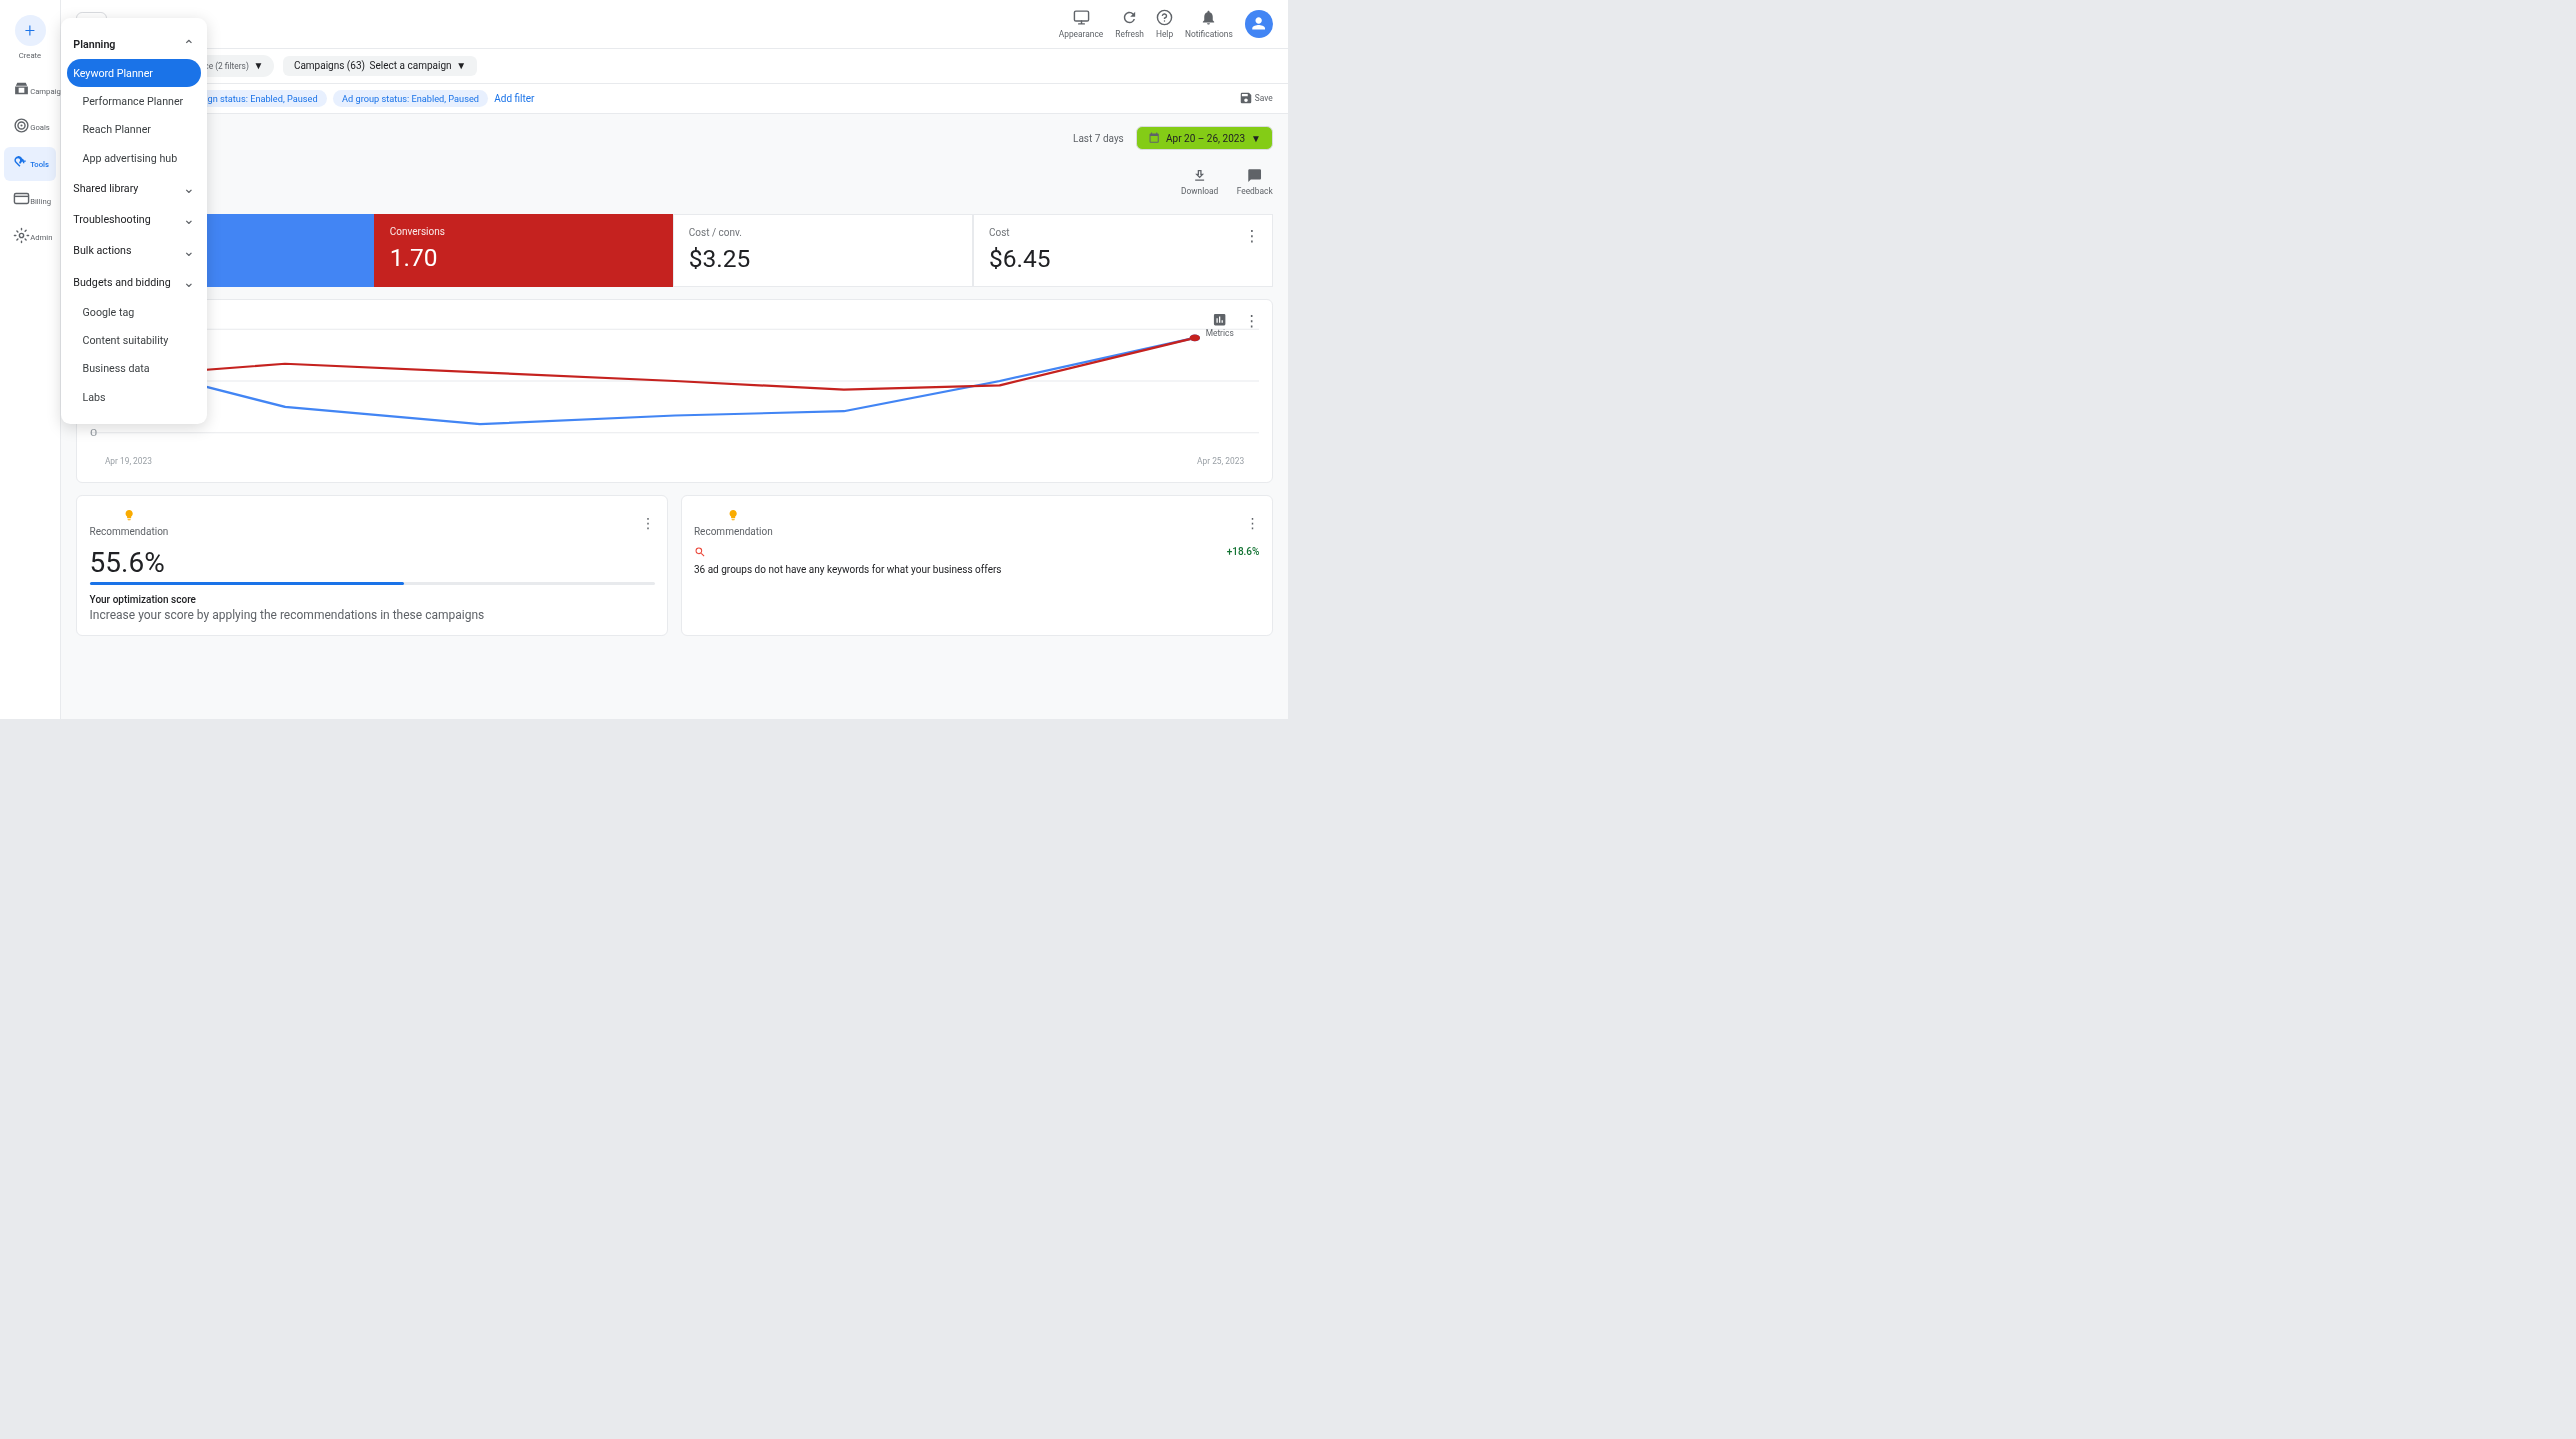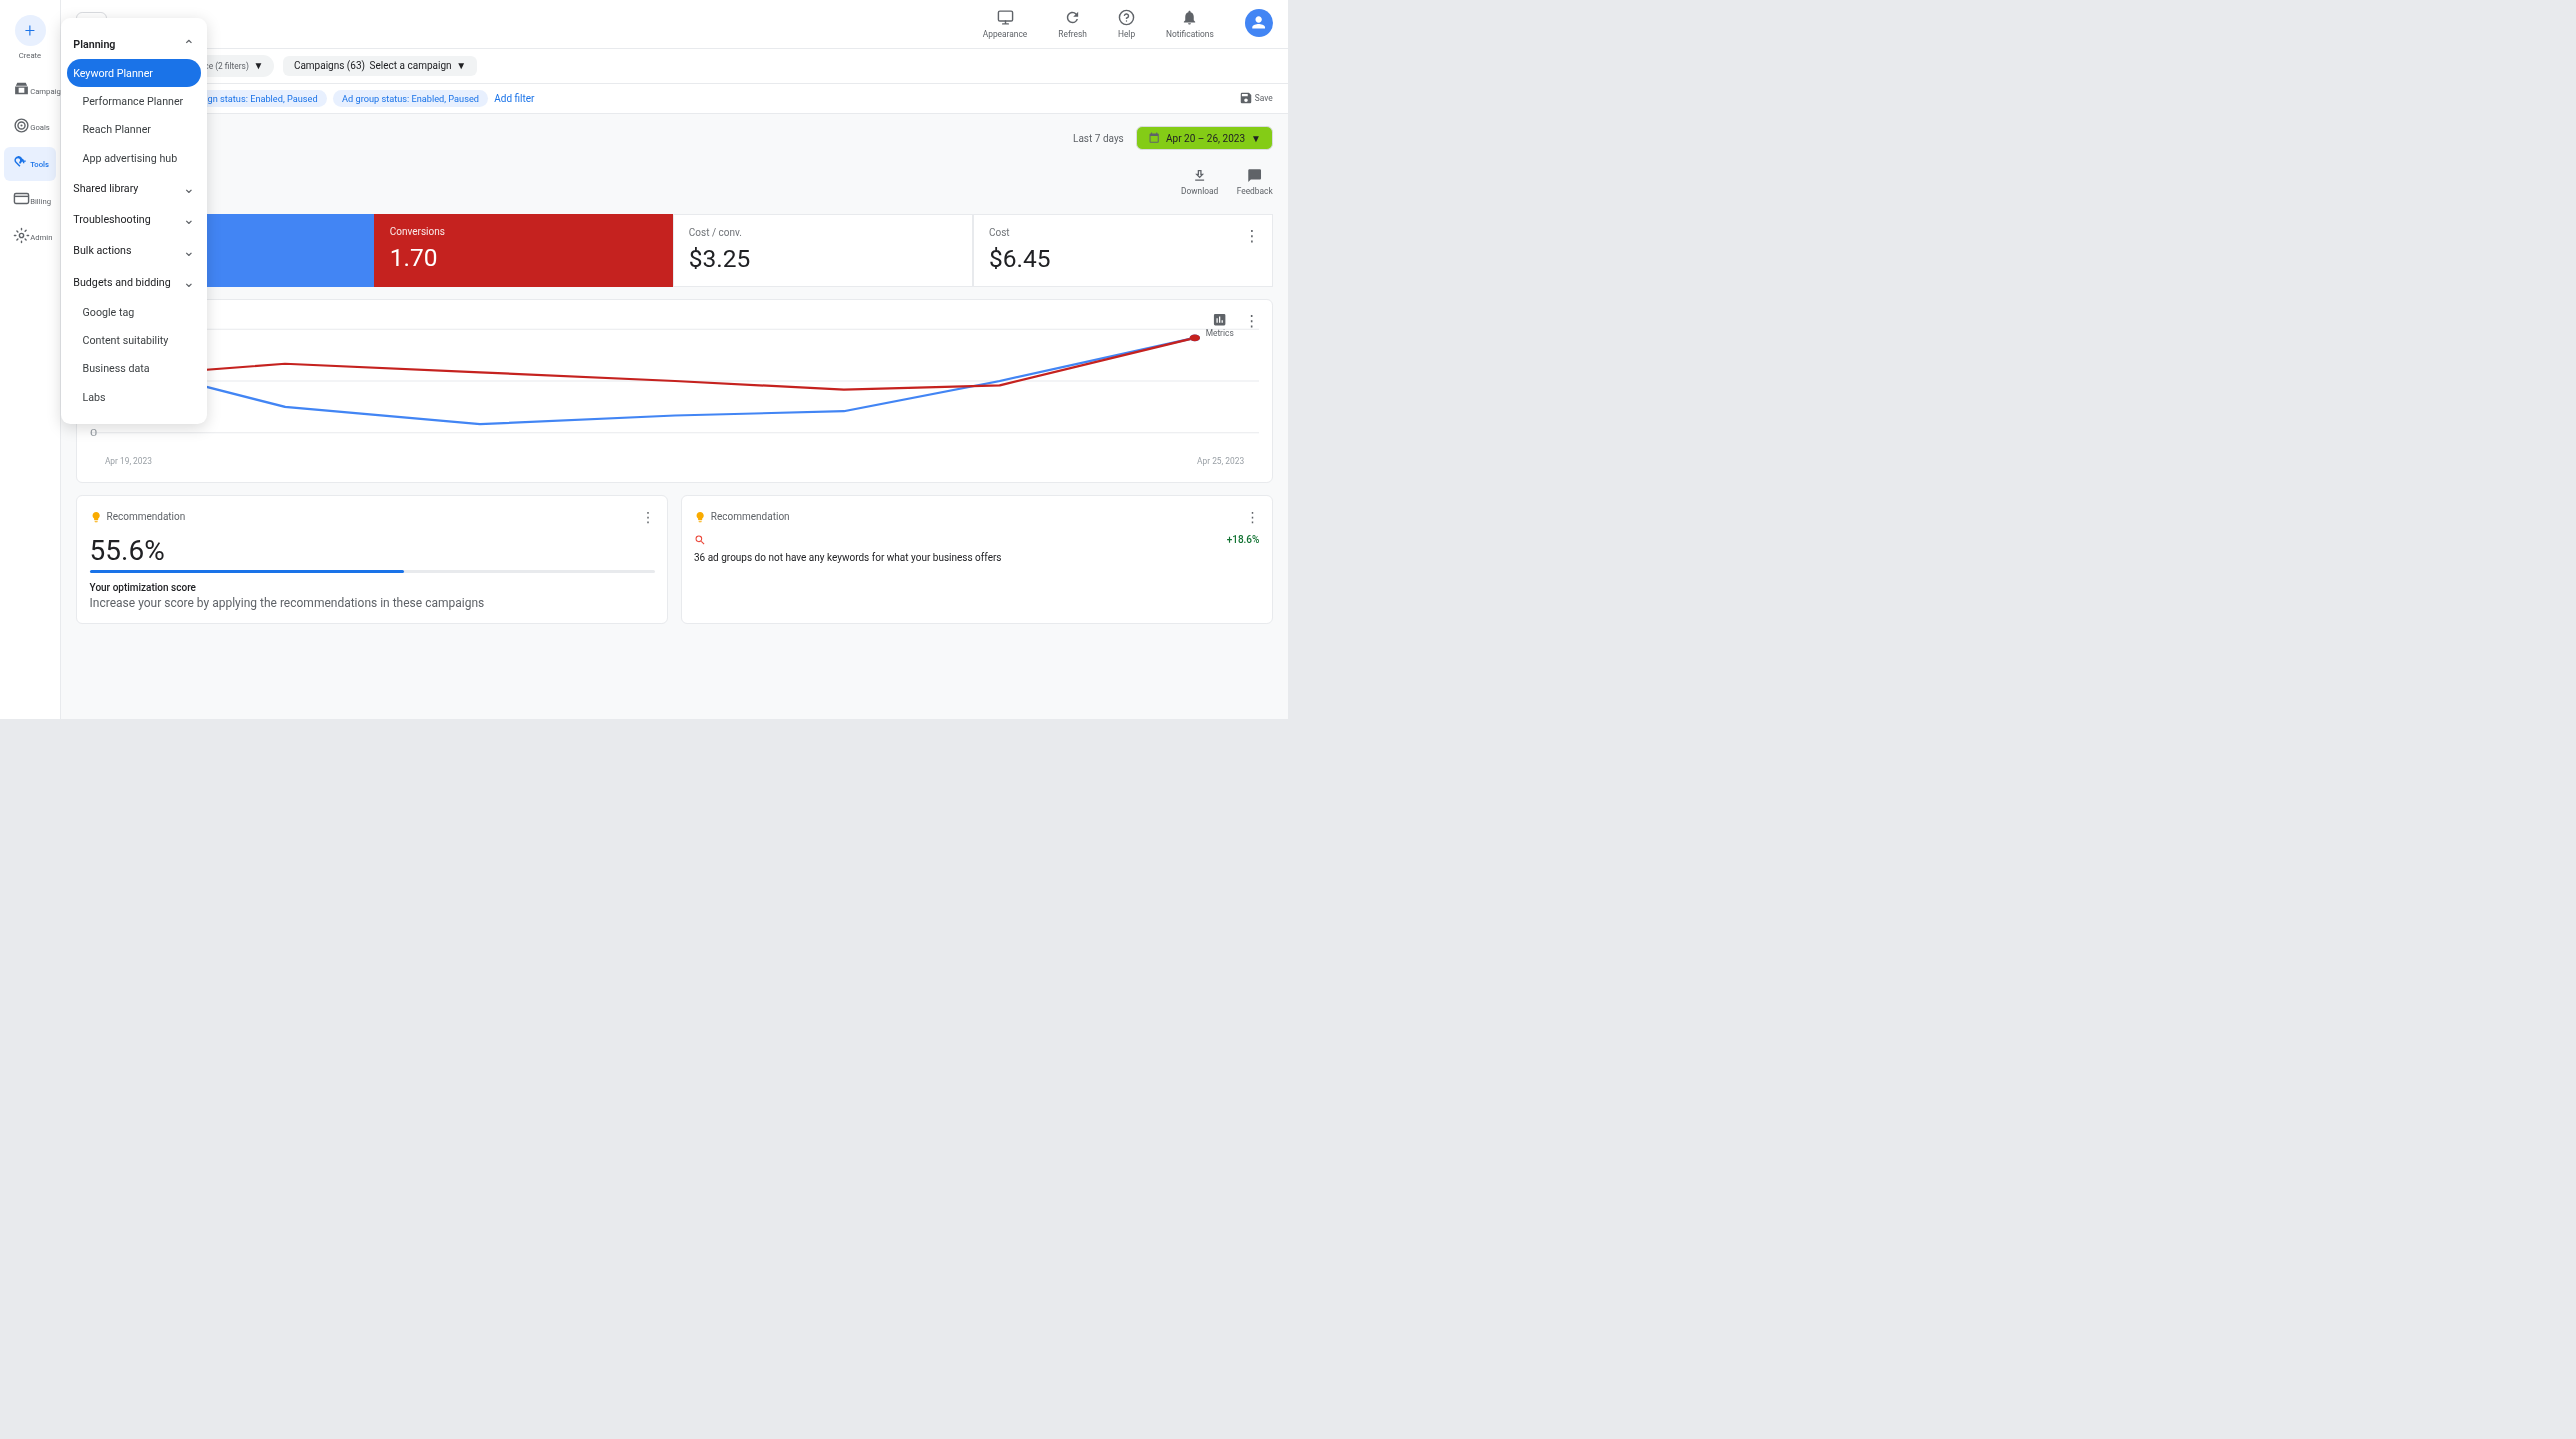--- a/index.html
+++ b/index.html
@@ -196,22 +196,22 @@
       font-size: 10.7px;
       color: #202124;
       cursor: pointer;
       display: flex;
       align-items: center;
       gap: 6.1px;
     }
 
     .header-actions {
       display: flex;
-      align-items: flex-start;
-      gap: 31px;
+      align-items: center;
+      gap: 12px;
     }
 
     .header-action-item {
       display: flex;
       flex-direction: column;
       align-items: center;
       cursor: pointer;
       gap: 3.1px;
     }
 
@@ -486,20 +486,21 @@
       justify-content: space-between;
       margin-bottom: 9.2px;
     }
 
     .rec-label {
       display: flex;
       align-items: center;
       gap: 4.6px;
       font-size: 10px;
       color: #5f6368;
+      flex-direction: column;
     }
 
     .rec-score {
       font-size: 28px;
       font-weight: 400;
       color: #202124;
       margin-bottom: 3.1px;
     }
 
     .rec-progress-bar {

